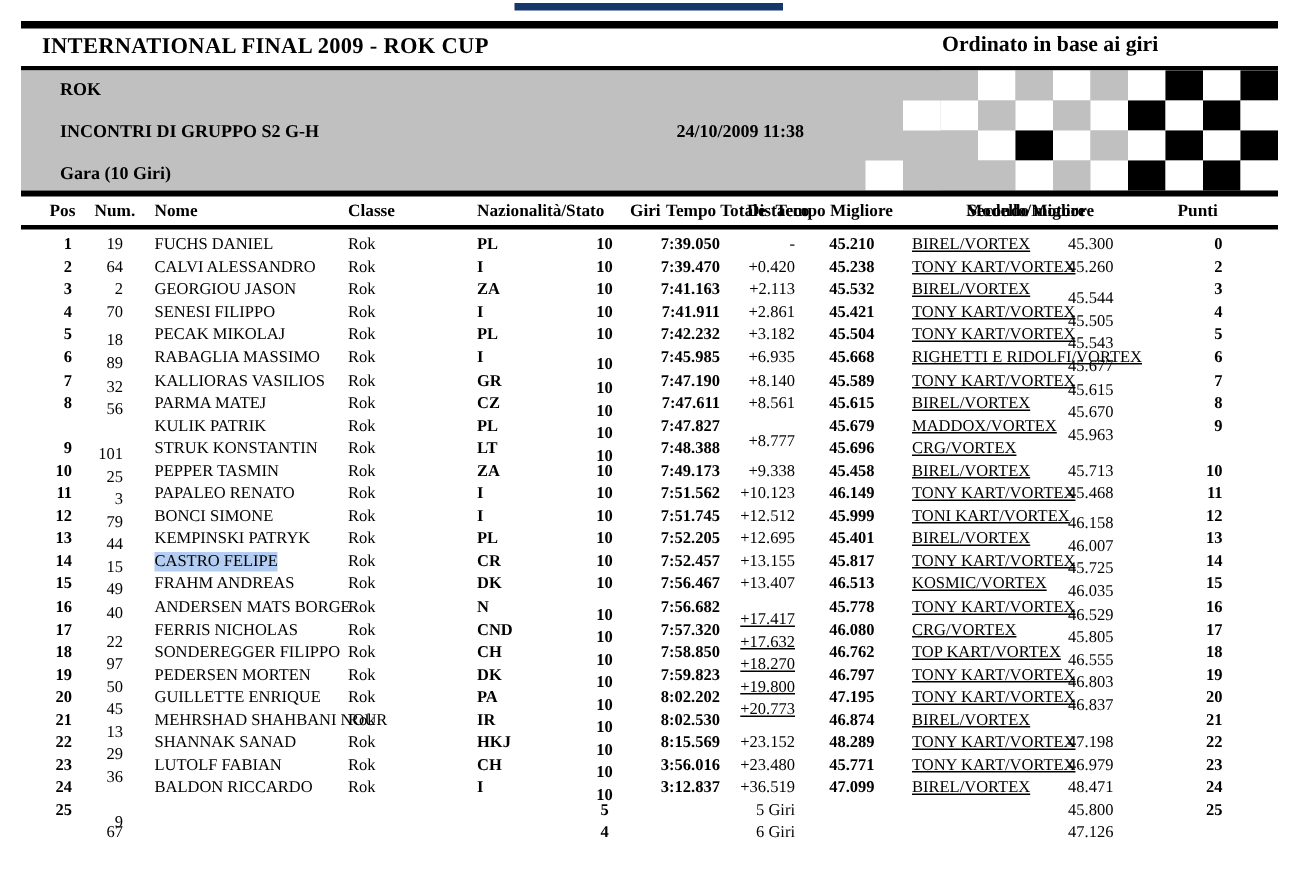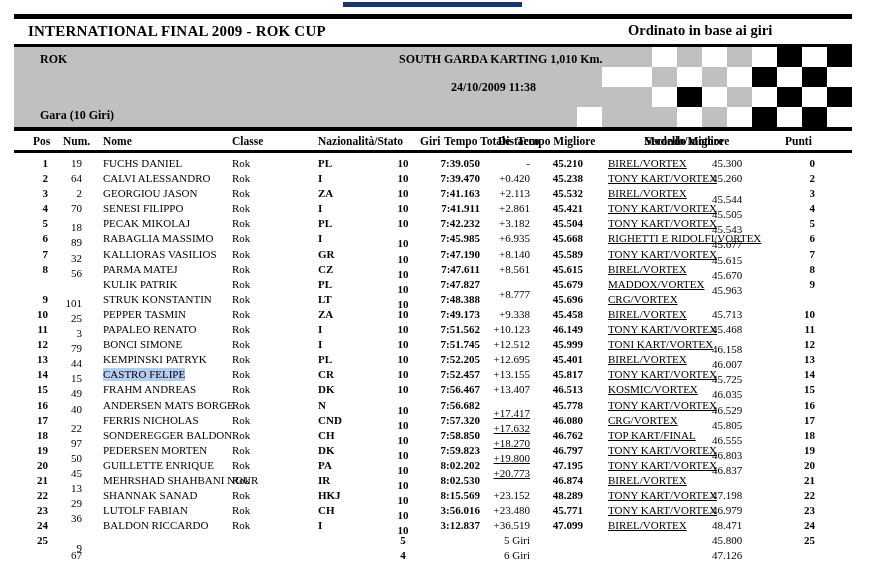--- a/index.html
+++ b/index.html
@@ -69,21 +69,21 @@
 
 <div class="rule" id="rule-top"></div>
 
 <div id="doc-title">INTERNATIONAL FINAL 2009 - ROK CUP</div>
 <div id="sort-label">Ordinato in base ai giri</div>
 
 <div class="rule" id="rule-title"></div>
 
 <div id="band">
   <div class="band-txt" id="band-class">ROK</div>
-  <div class="band-txt" id="band-track">SOUTH GARDA KARTING 1,010 Km.</div>
+  <div class="band-txt" id="band-event">INCONTRI DI GRUPPO S2 G-H</div>
   <div class="band-txt" id="band-datetime">24/10/2009 11:38</div>
   <div class="band-txt" id="band-session">Gara (10 Giri)</div>
   <div id="checker">
       <div class="chk chk-g" style="left: 613px; top: 0px;"></div>
       <div class="chk chk-w" style="left: 638px; top: 0px;"></div>
       <div class="chk chk-g" style="left: 663px; top: 0px;"></div>
       <div class="chk chk-w" style="left: 688px; top: 0px;"></div>
       <div class="chk chk-g" style="left: 713px; top: 0px;"></div>
       <div class="chk chk-w" style="left: 738px; top: 0px;"></div>
       <div class="chk chk-b" style="left: 763px; top: 0px;"></div>
@@ -389,28 +389,28 @@
       <span class="c-tot">7:57.320</span>
       <span class="c-gap">+17.632</span>
       <span class="c-best">46.080</span>
       <span class="c-mod">CRG/VORTEX</span>
       <span class="c-b2">45.805</span>
       <span class="c-pts">17</span>
     </div>
     <div class="trow">
       <span class="c-pos">18</span>
       <span class="c-num">97</span>
-      <span class="c-name">SONDEREGGER BALDON</span>
+      <span class="c-name">SONDEREGGER FILIPPO</span>
       <span class="c-cls">Rok</span>
       <span class="c-nat">CH</span>
       <span class="c-giri">10</span>
       <span class="c-tot">7:58.850</span>
       <span class="c-gap">+18.270</span>
       <span class="c-best">46.762</span>
-      <span class="c-mod">TOP KART/FINAL</span>
+      <span class="c-mod">TOP KART/VORTEX</span>
       <span class="c-b2">46.555</span>
       <span class="c-pts">18</span>
     </div>
     <div class="trow">
       <span class="c-pos">19</span>
       <span class="c-num">50</span>
       <span class="c-name">PEDERSEN MORTEN</span>
       <span class="c-cls">Rok</span>
       <span class="c-nat">DK</span>
       <span class="c-giri">10</span>

